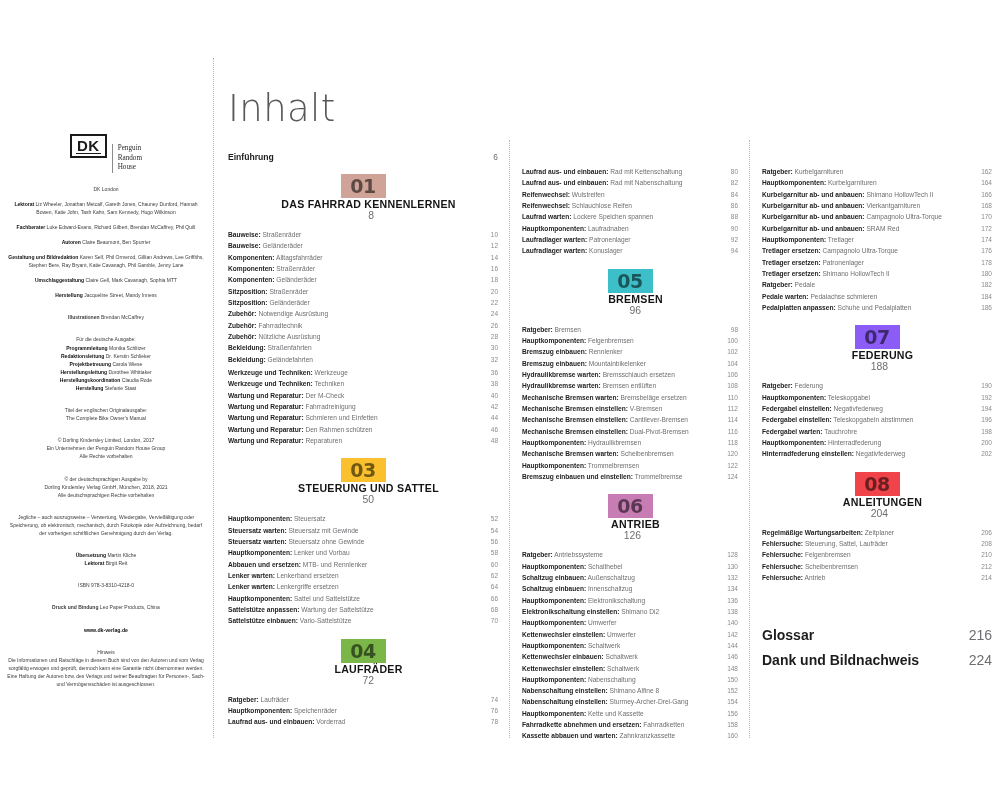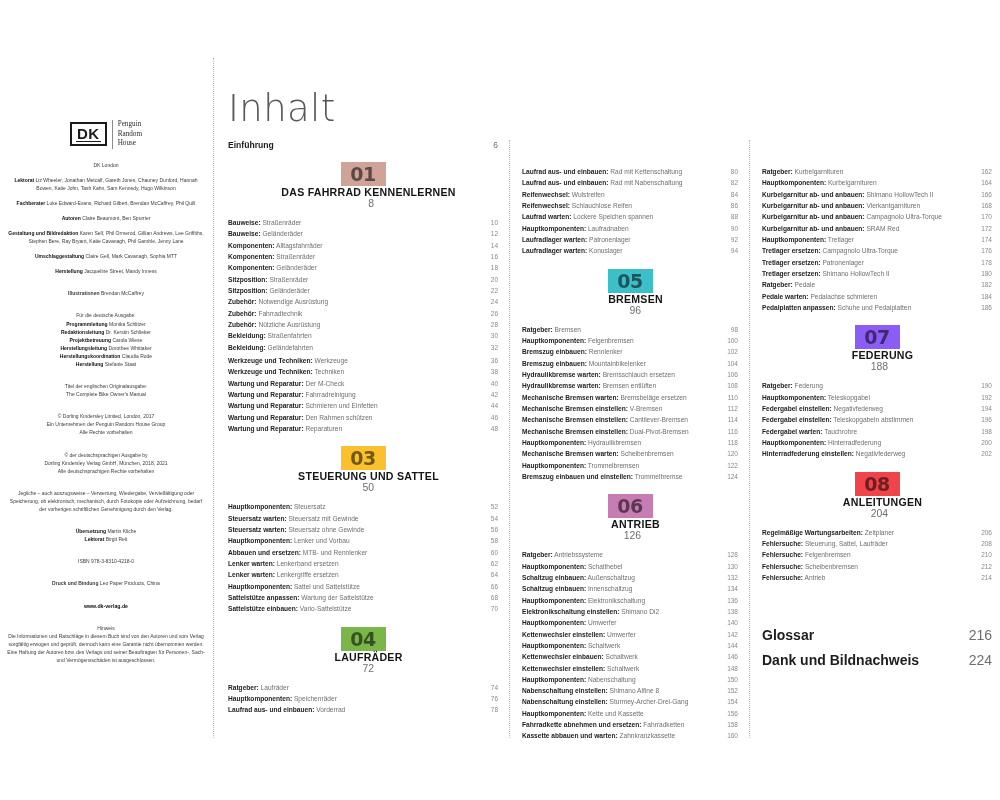--- a/index.html
+++ b/index.html
@@ -61,20 +61,21 @@
     background: #1a1a1a;
   }
   .prh-text {
     text-align: left;
     font-family: "Liberation Serif", serif;
     font-size: 7.2px;
     line-height: 1.32;
     color: #2b2b2b;
     border-left: 1px solid #8a8a8a;
     padding-left: 5px;
+    margin-top: 24px;
   }
   .imp-block { margin-bottom: 7px; }
   .imp-line { }
   .imp-line b { font-weight: bold; color: #111; }
   .imp-gap { height: 7px; }
   .imp-strongline { font-weight: bold; font-size: 5.2px; color: #111; }
 
   
   .toc-title {
     position: absolute;
@@ -93,21 +94,21 @@
 
   
   .toplevel {
     display: flex;
     align-items: baseline;
     font-size: 8.6px;
     font-weight: bold;
     color: #1d1d1d;
     margin-bottom: 10px;
   }
-  .toplevel .t-label { flex: 1 1 auto; }
+  .toplevel .t-label { flex: 1 1 auto; margin-top: 12px; }
   .toplevel .t-page {
     flex: 0 0 auto;
     font-weight: normal;
     color: #6d6e71;
     font-size: 8.4px;
     text-align: right;
     min-width: 20px;
   }
 
   

